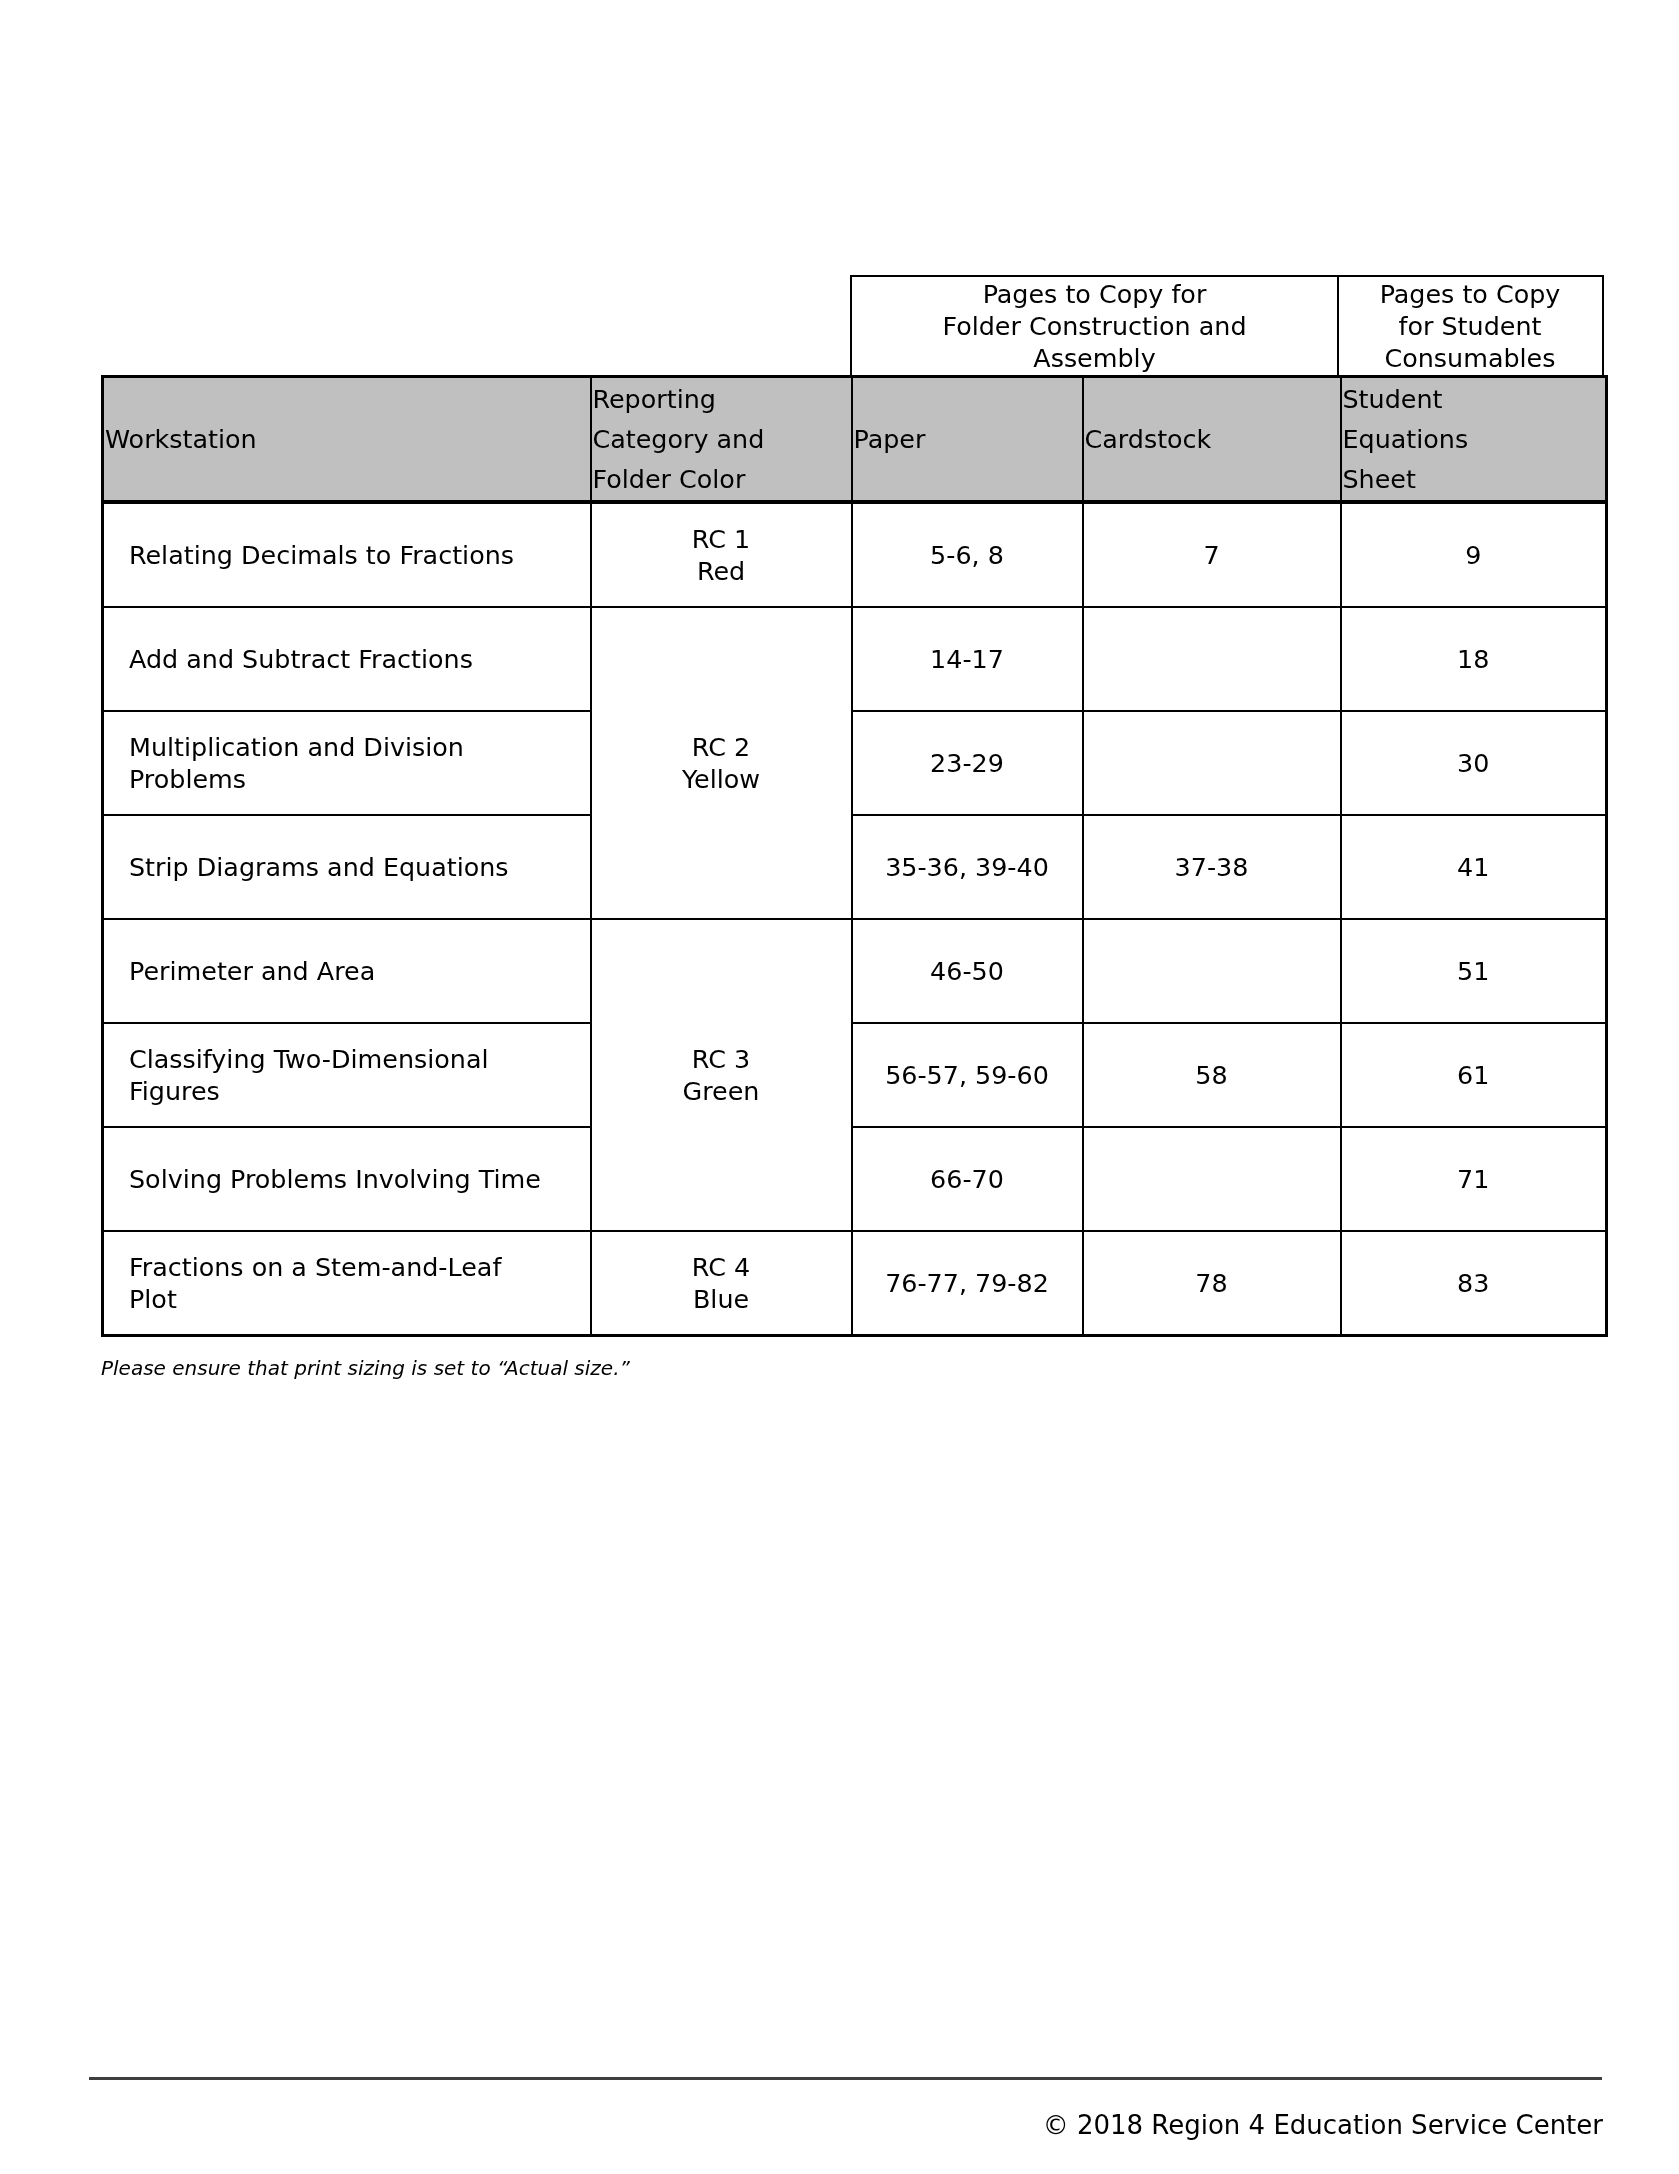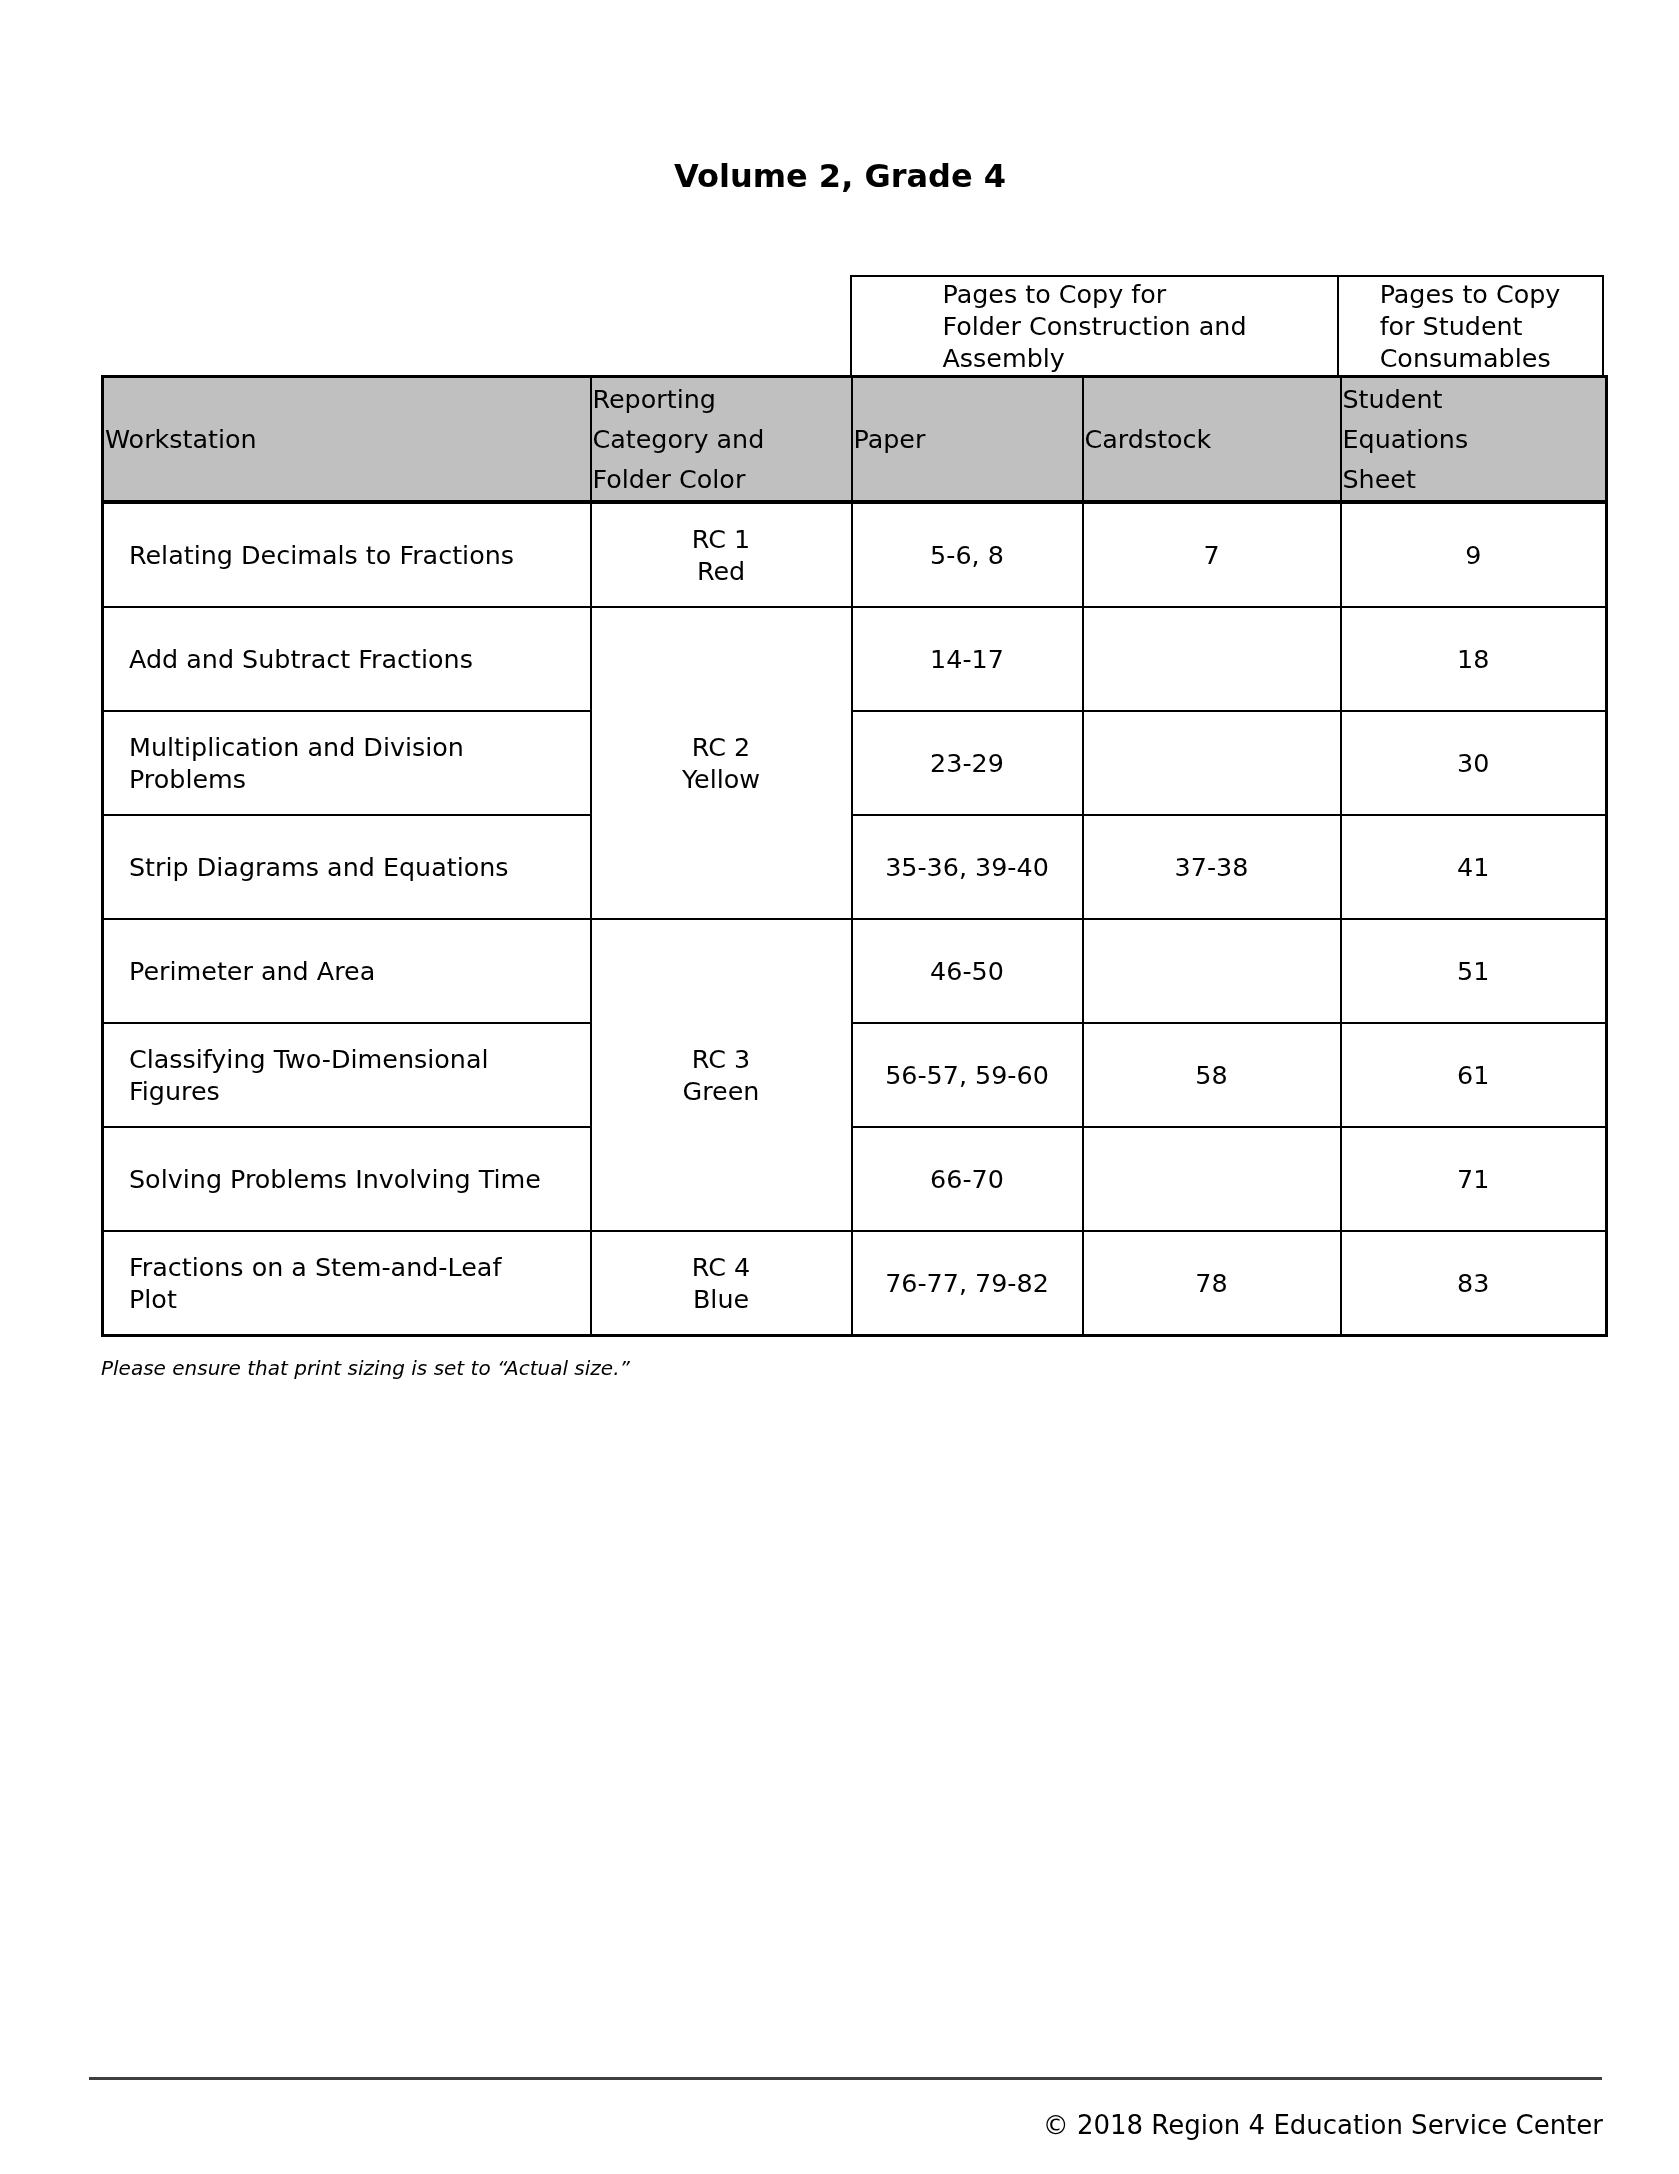--- a/index.html
+++ b/index.html
@@ -39,20 +39,21 @@
   .group-box {
     position: absolute;
     top: 0;
     height: 100px;
     box-sizing: border-box;
     border: 2.8px solid #000;
     border-bottom: none;
     display: flex;
     align-items: center;
     justify-content: center;
+    text-align: center;
     font-size: 25.4px;
     line-height: 32px;
     white-space: pre-line;
   }
   .group-box.folder {
     left: 749px;
     width: 489px;
   }
   .group-box.consumables {
     left: 1237px;
@@ -115,21 +116,20 @@
     right: 77px;
     top: 2089px;
     font-size: 26px;
     margin-top: 21px;
   }
 </style>
 </head>
 <body style="--header-bg: #c0c0c0;">
 
 <div class="page-title">
-  <div>Volume 2, Grade 4</div>
 </div>
 
 <div class="table-wrap">
 
   <div class="group-box folder">Pages to Copy for
 Folder Construction and
 Assembly</div>
   <div class="group-box consumables">Pages to Copy
 for Student
 Consumables</div>

